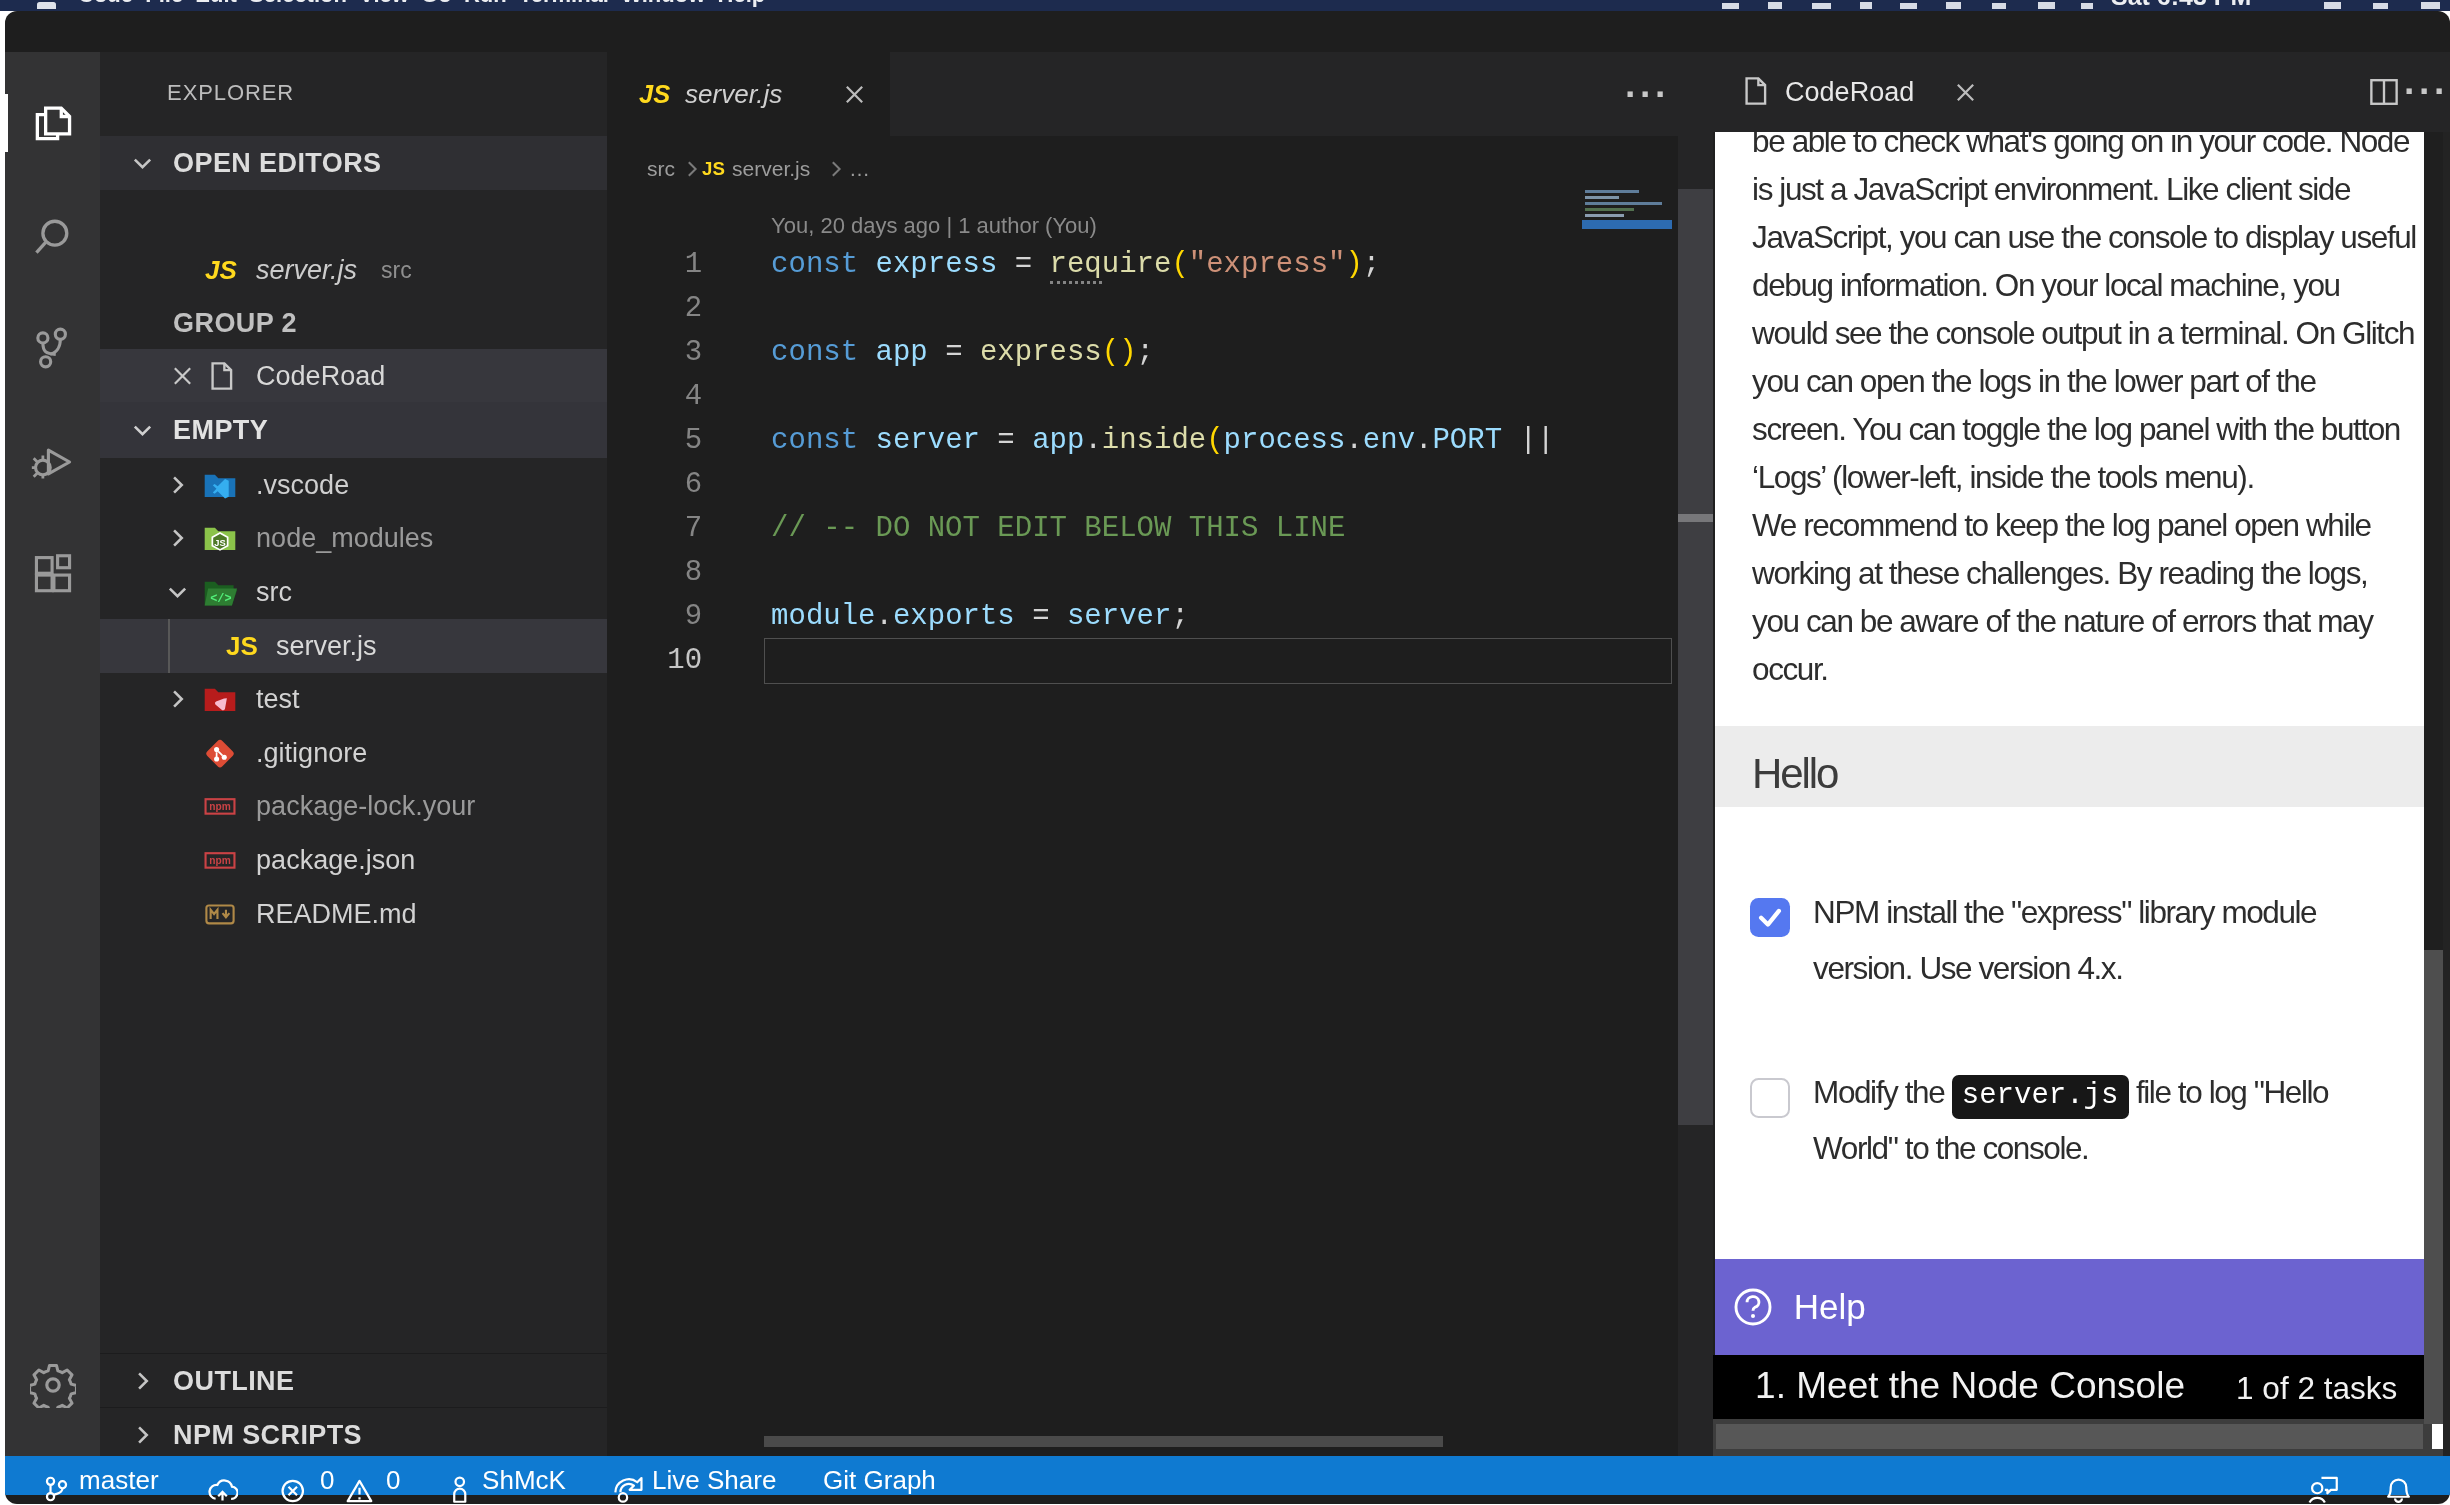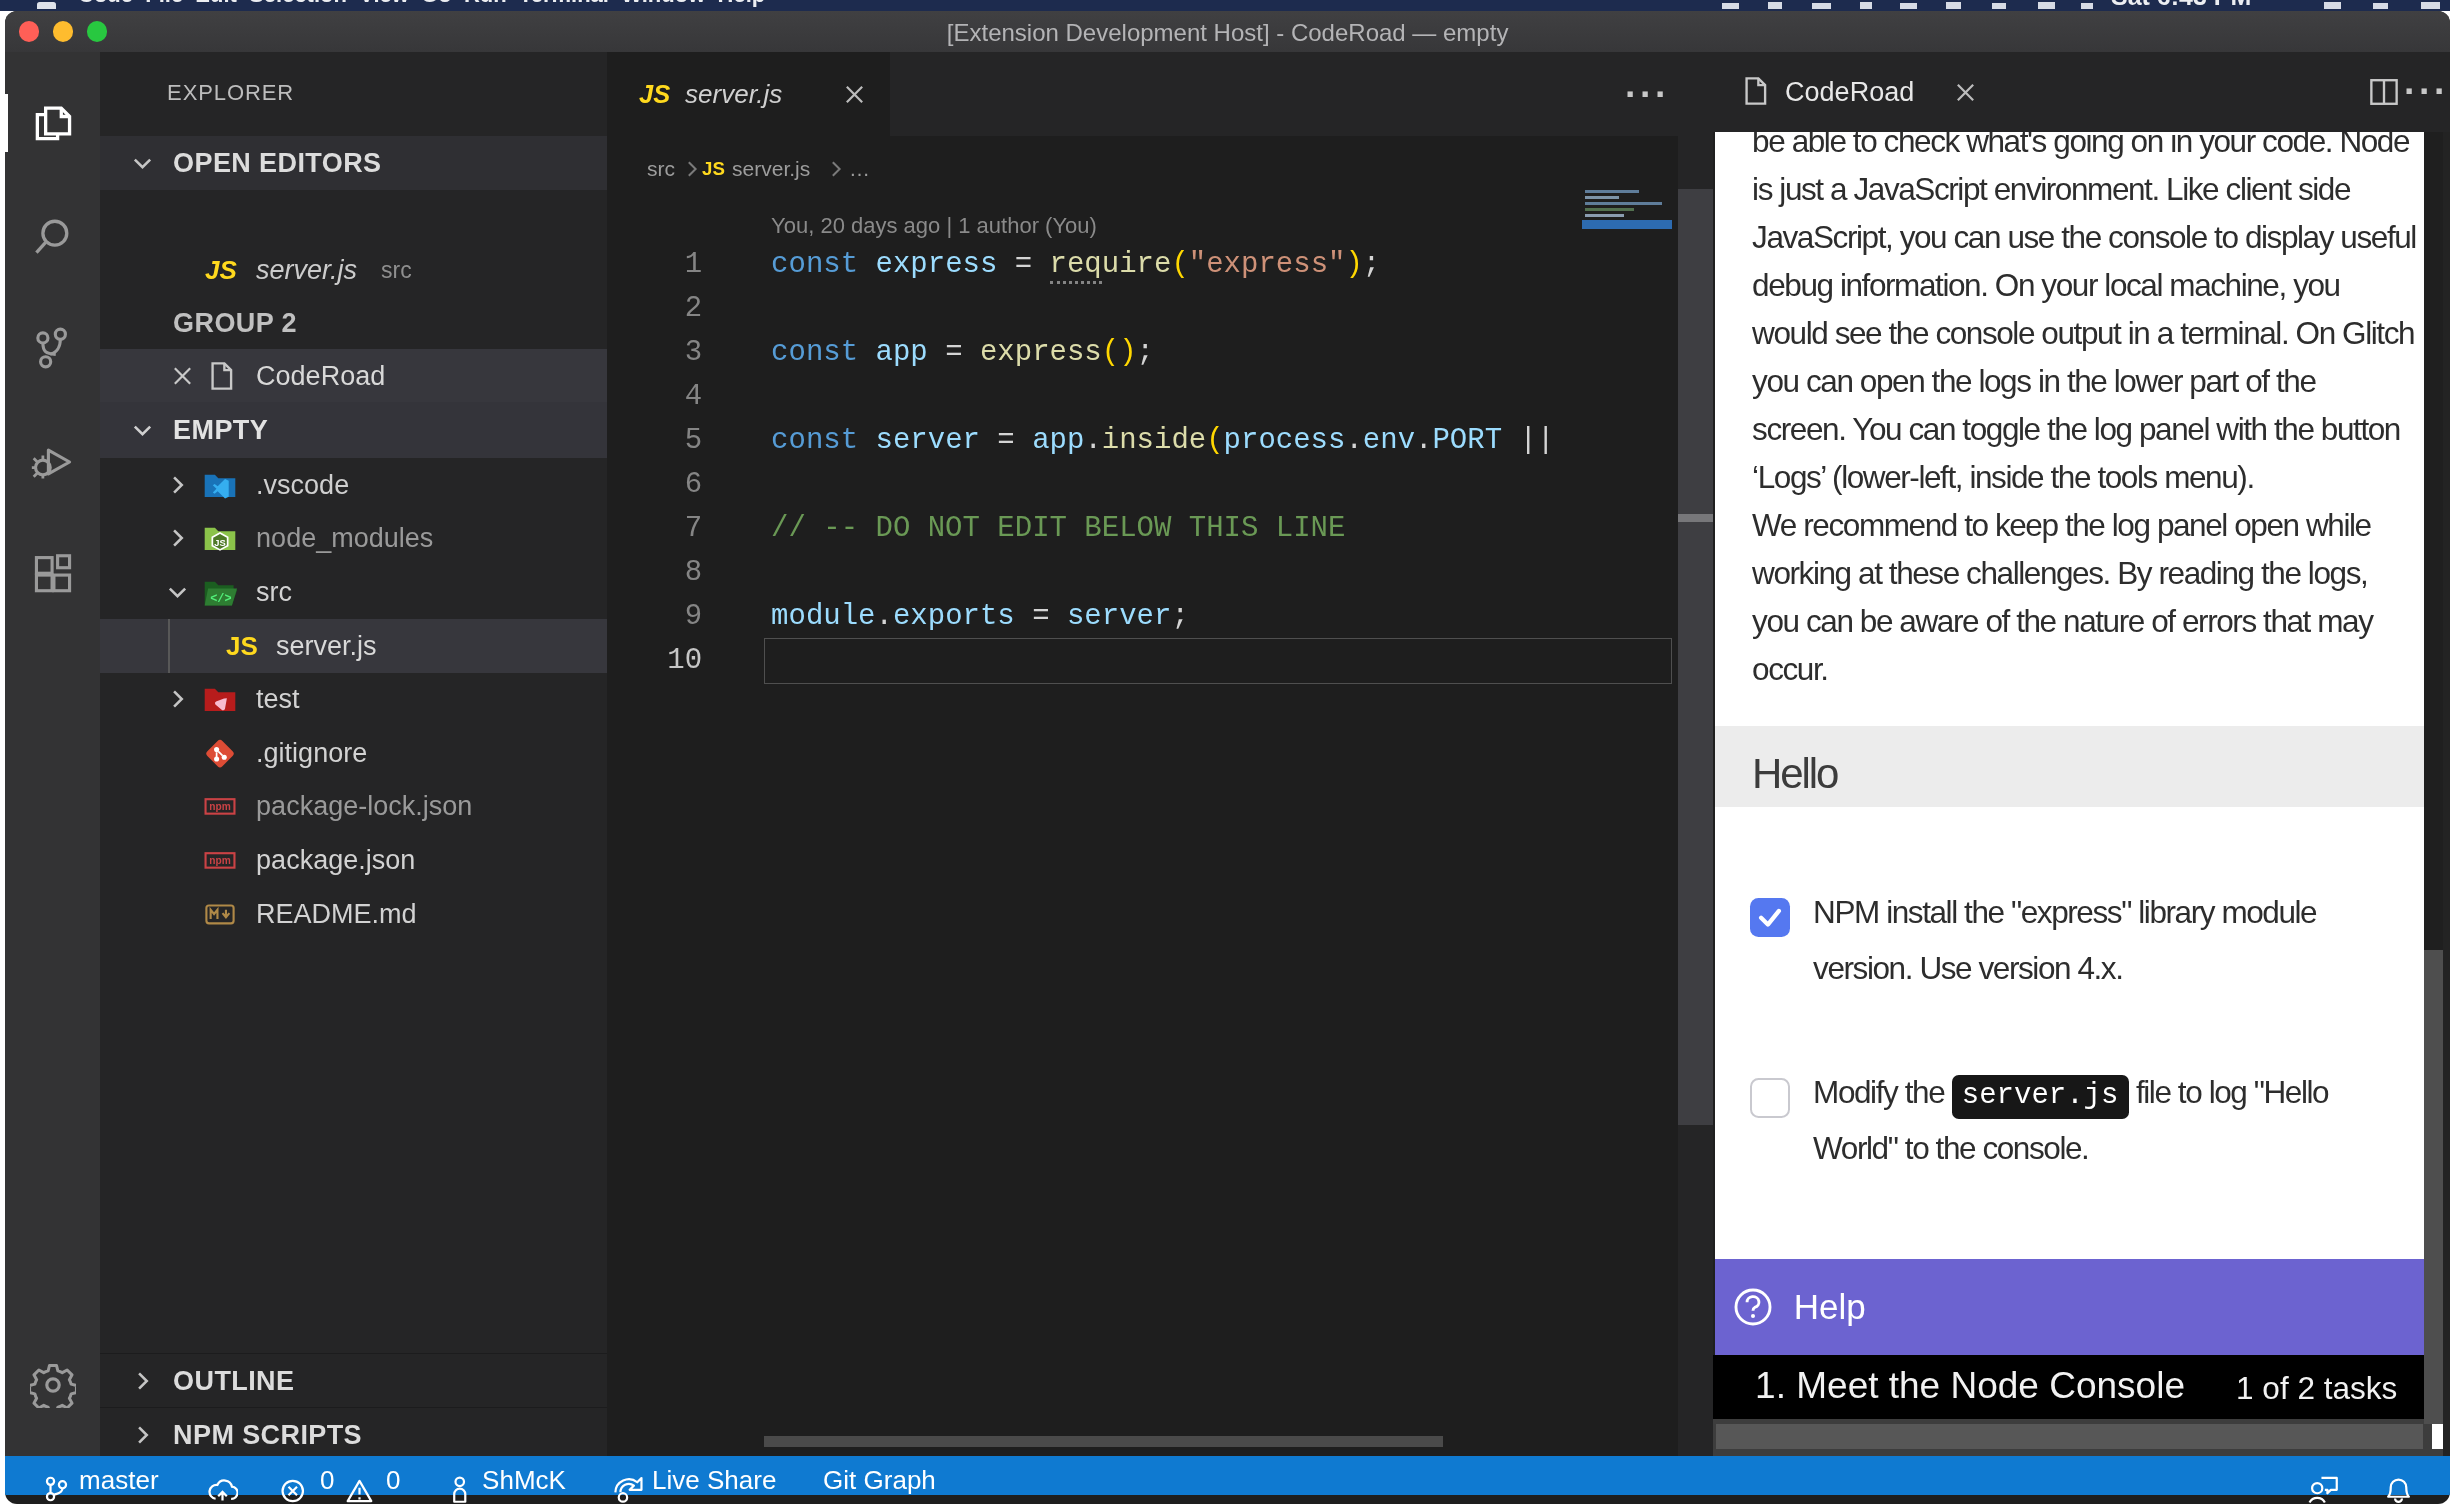--- a/index.html
+++ b/index.html
@@ -70,26 +70,20 @@
     <div class="abs" style="left:1946px; top:1.7px; width:15.3px; height:7.7px; background:#d7dbe4;"></div>
     <div class="abs" style="left:1992px; top:2.6px; width:13.6px; height:6.8px; background:#d7dbe4;"></div>
     <div class="abs" style="left:2038px; top:1.7px; width:17px; height:7.7px; background:#d7dbe4;"></div>
     <div class="abs" style="left:2081px; top:2.6px; width:12px; height:6.8px; background:#d7dbe4;"></div>
     <div class="abs" style="left:2324px; top:1.7px; width:17px; height:7.7px; background:#d7dbe4;"></div>
     <div class="abs" style="left:2373px; top:2.6px; width:15.3px; height:6.8px; background:#d7dbe4;"></div>
     <div class="abs" style="left:2421px; top:1.7px; width:18.7px; height:7.7px; background:#d7dbe4;"></div>
     <div class="mtxt" style="left:2111px; font-size:25px;">Sat 6:43 PM</div>
   </div>
   <div id="win">
-    <div id="titlebar">
-      <div class="tl" style="left:13.6px; background:#ff5f57;"></div>
-      <div class="tl" style="left:48px; background:#febc2e;"></div>
-      <div class="tl" style="left:82px; background:#28c840;"></div>
-      <div id="title">[Extension Development Host] - CodeRoad — empty</div>
-    </div>
     <div id="actbar">
       <div class="abs" style="left:0; top:42px; width:3.4px; height:58px; background:#ffffff;"></div>
 
       <svg class="aicon" style="top:47px;" viewBox="0 0 50 50">
         <path d="M17 10 h17 l9 9 v19 h-26 z" fill="none" stroke="#ffffff" stroke-width="3.6"></path>
         <path d="M34 10 v9 h9" fill="none" stroke="#ffffff" stroke-width="3.6"></path>
         <path d="M17 17 h-9 v26 h22 v-5" fill="none" stroke="#ffffff" stroke-width="3.6"></path>
       </svg>
 
       <svg class="aicon" style="top:161px;" viewBox="0 0 50 50">
@@ -214,21 +208,21 @@
           <circle cx="16" cy="27" r="3" fill="#ffffff"></circle>
           <path d="M18 18 l5 5 M16 19 v6" stroke="#ffffff" stroke-width="2"></path>
         </svg>
         <div class="label" style="left:156px; color:#d2d2d2;">.gitignore</div>
       </div>
       <div class="srow" style="top:727px;">
         <svg class="chev" style="left:103px; width:34px; height:34px;" viewBox="0 0 40 40">
           <rect x="3" y="12" width="34" height="17" fill="none" stroke="#ca4245" stroke-width="2.5"></rect>
           <text x="20" y="25" font-size="12" fill="#ca4245" text-anchor="middle" font-family="Liberation Sans" font-weight="bold">npm</text>
         </svg>
-        <div class="label" style="left:156px; color:#9a9a9a;">package-lock.json</div>
+        <div class="label" style="left:156px; color:#9a9a9a;">package-lock.your</div>
       </div>
       <div class="srow" style="top:781px;">
         <svg class="chev" style="left:103px; width:34px; height:34px;" viewBox="0 0 40 40">
           <rect x="3" y="12" width="34" height="17" fill="none" stroke="#ca4245" stroke-width="2.5"></rect>
           <text x="20" y="25" font-size="12" fill="#ca4245" text-anchor="middle" font-family="Liberation Sans" font-weight="bold">npm</text>
         </svg>
         <div class="label" style="left:156px; color:#d2d2d2;">package.json</div>
       </div>
       <div class="srow" style="top:835px;">
         <svg class="chev" style="left:103px; width:34px; height:34px;" viewBox="0 0 40 40">

